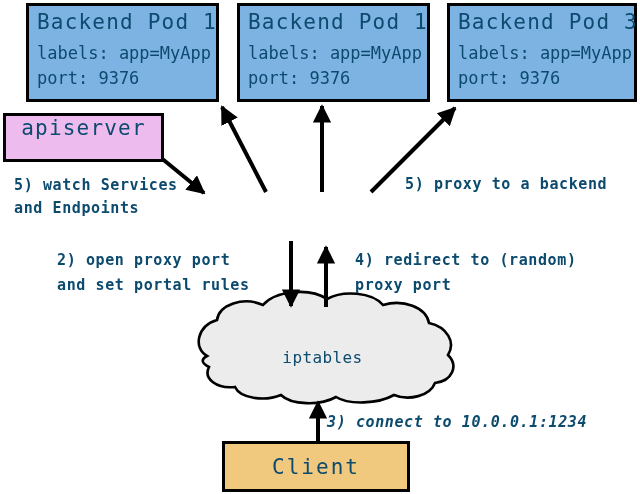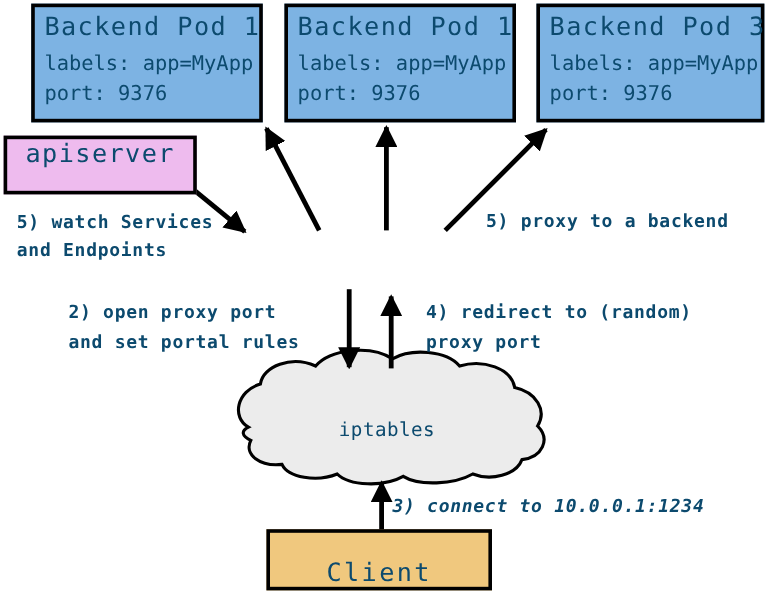--- a/index.html
+++ b/index.html
@@ -14,21 +14,21 @@
   .box { position:absolute; border:3px solid var(--outline,#000); box-sizing:border-box; }
   .pod { background:var(--pod-fill,#7db3e3); width:193px; height:99px; top:3px; padding:2px 0 0 8px; }
   .pod-title { font-size:21px; letter-spacing:1.2px; line-height:28px; white-space:nowrap; }
   .pod-line { font-size:17px; line-height:21px; margin-top:4px; white-space:nowrap; }
   .pod-line.first { margin-top:7px; }
   .apiserver { background:var(--apiserver-fill,#eebbee); left:3px; top:113px; width:161px; height:49px;
     display:flex; align-items:flex-start; justify-content:center; font-size:21px; letter-spacing:1.2px; }
   .kubeproxy { background:var(--kube-proxy-fill,#a8e05f); left:210px; top:193px; width:220px; height:50px;
     display:flex; align-items:center; justify-content:center; font-size:21px; letter-spacing:1px; }
   .client { background:var(--client-fill,#f0c87e); left:222px; top:441px; width:188px; height:51px;
-    display:flex; align-items:flex-end; justify-content:center; font-size:21px; letter-spacing:2px; }
+    display:flex; align-items:center; justify-content:center; font-size:21px; letter-spacing:2px; }
   .cloud-label { position:absolute; left:255px; top:348px; width:135px; text-align:center;
     font-size:16px; letter-spacing:0.4px; }
   .note { position:absolute; font-size:15px; font-weight:bold; letter-spacing:0.6px;
     line-height:25px; white-space:nowrap; }
   .note-1 { left:14px;  top:174px; line-height:23px; }
   .note-2 { left:57px;  top:248px; }
   .note-3 { left:327px; top:410px;font-style:italic; }
   .note-4 { left:355px; top:248px; }
   .note-5 { left:405px; top:148px;margin-top:24px; }
 </style>

